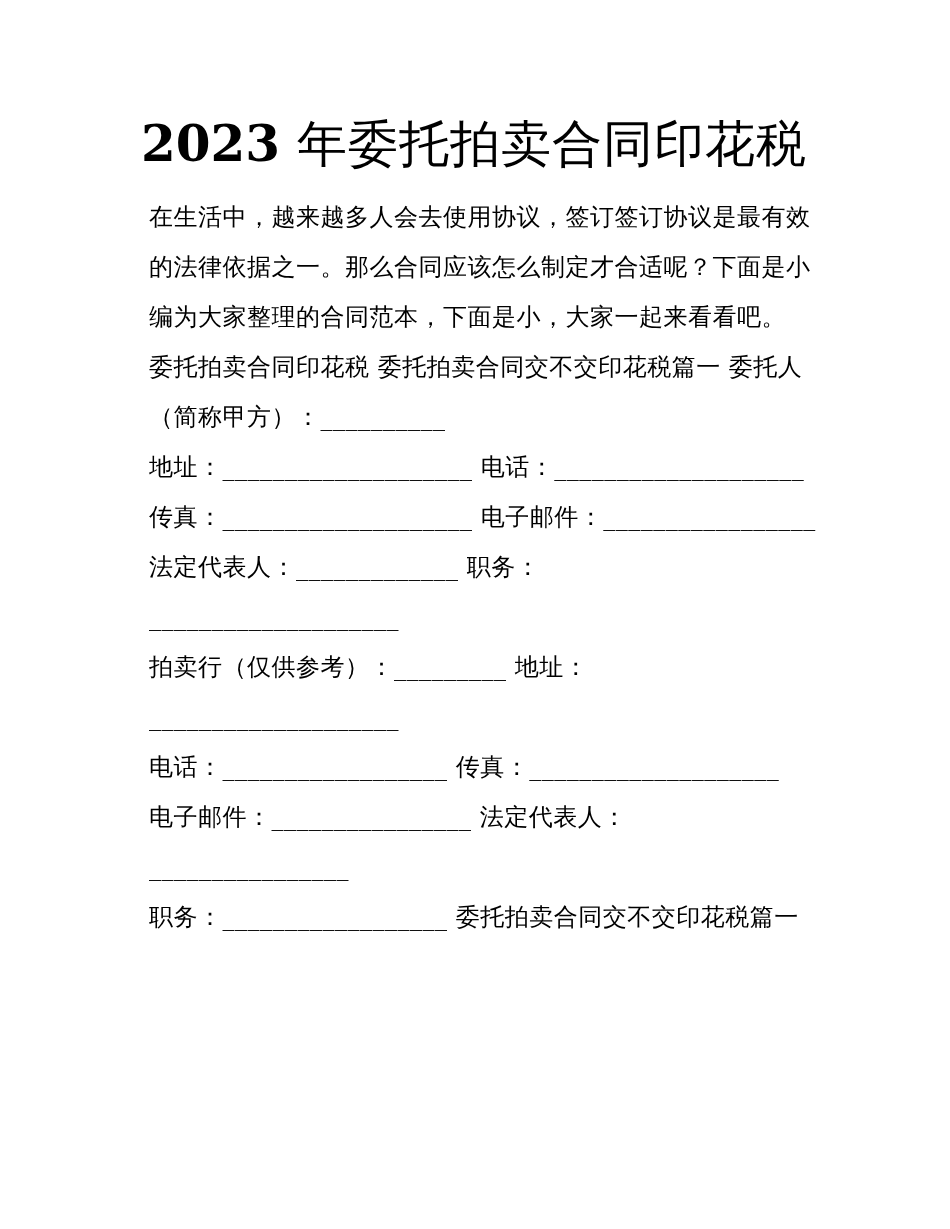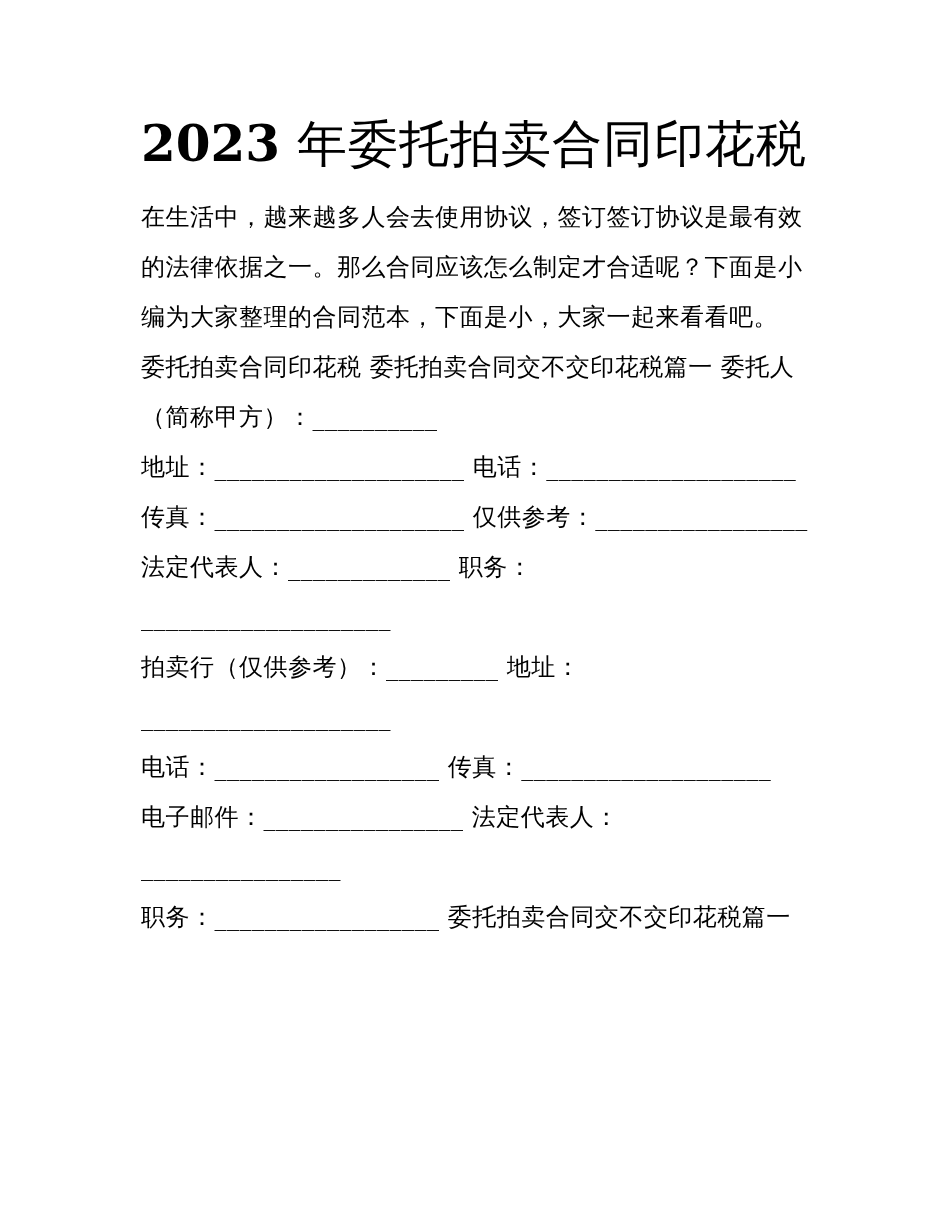--- a/index.html
+++ b/index.html
@@ -30,21 +30,21 @@
     font-size: 50px;
     line-height: 80px;
     white-space: nowrap;
     letter-spacing: 1px;
   }
   .t-year {
     font-weight: bold;
     letter-spacing: 0;
   }
   .doc-body {
-    margin: 0;
+    margin: 8px;
   }
   .b-line {
     font-size: 24px;
     line-height: 50px;
     white-space: nowrap;
     letter-spacing: 0.5px;
   }
 </style>
 </head>
 <body>
@@ -58,21 +58,21 @@
   <div class="doc-body">
     <div class="b-line">在生活中，越来越多人会去使用协议，签订签订协议是最有效</div>
     <div class="b-line">的法律依据之一。那么合同应该怎么制定才合适呢？下面是小</div>
     <div class="b-line">编为大家整理的合同范本，下面是小，大家一起来看看吧。</div>
 
     <div class="b-line">委托拍卖合同印花税 委托拍卖合同交不交印花税篇一 委托人</div>
     <div class="b-line">（简称甲方）：__________</div>
 
     <div class="b-line">地址：____________________ 电话：____________________</div>
 
-    <div class="b-line">传真：____________________ 仅供参考：_________________</div>
+    <div class="b-line">传真：____________________ 电子邮件：_________________</div>
 
     <div class="b-line">法定代表人：_____________ 职务：</div>
     <div class="b-line">____________________</div>
 
     <div class="b-line">拍卖行（仅供参考）：_________ 地址：</div>
     <div class="b-line">____________________</div>
 
     <div class="b-line">电话：__________________ 传真：____________________</div>
 
     <div class="b-line">电子邮件：________________ 法定代表人：</div>

